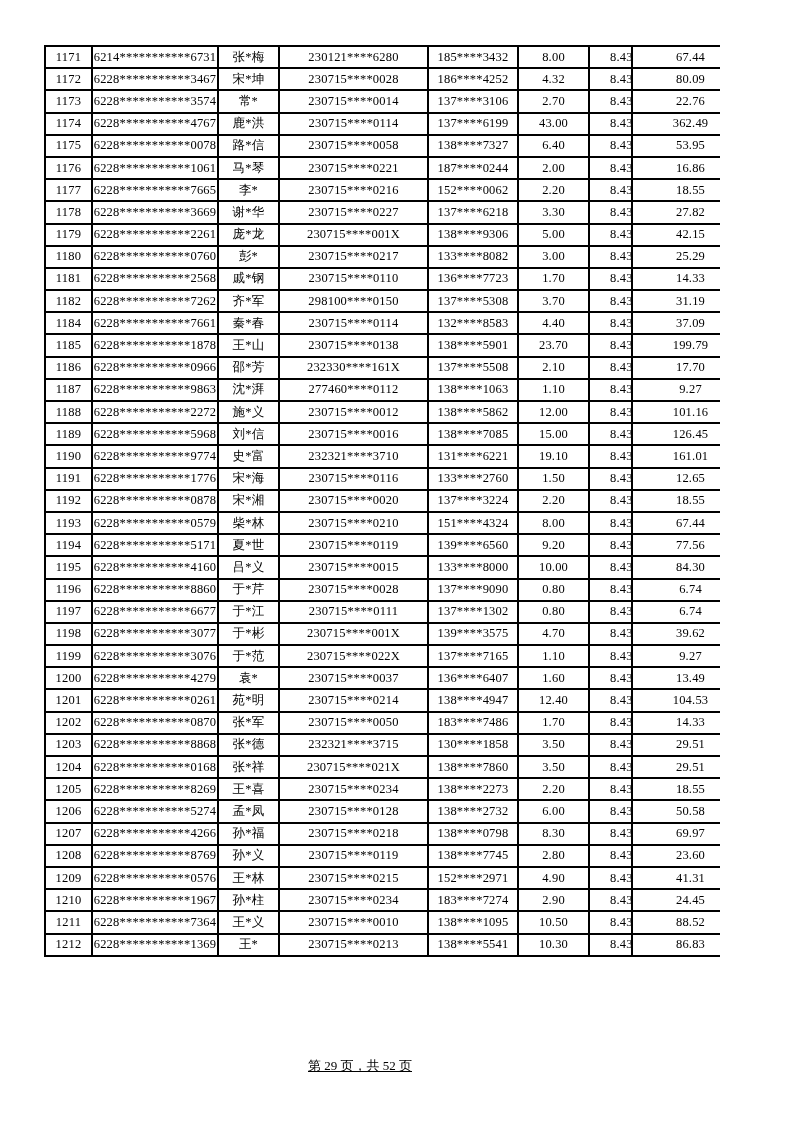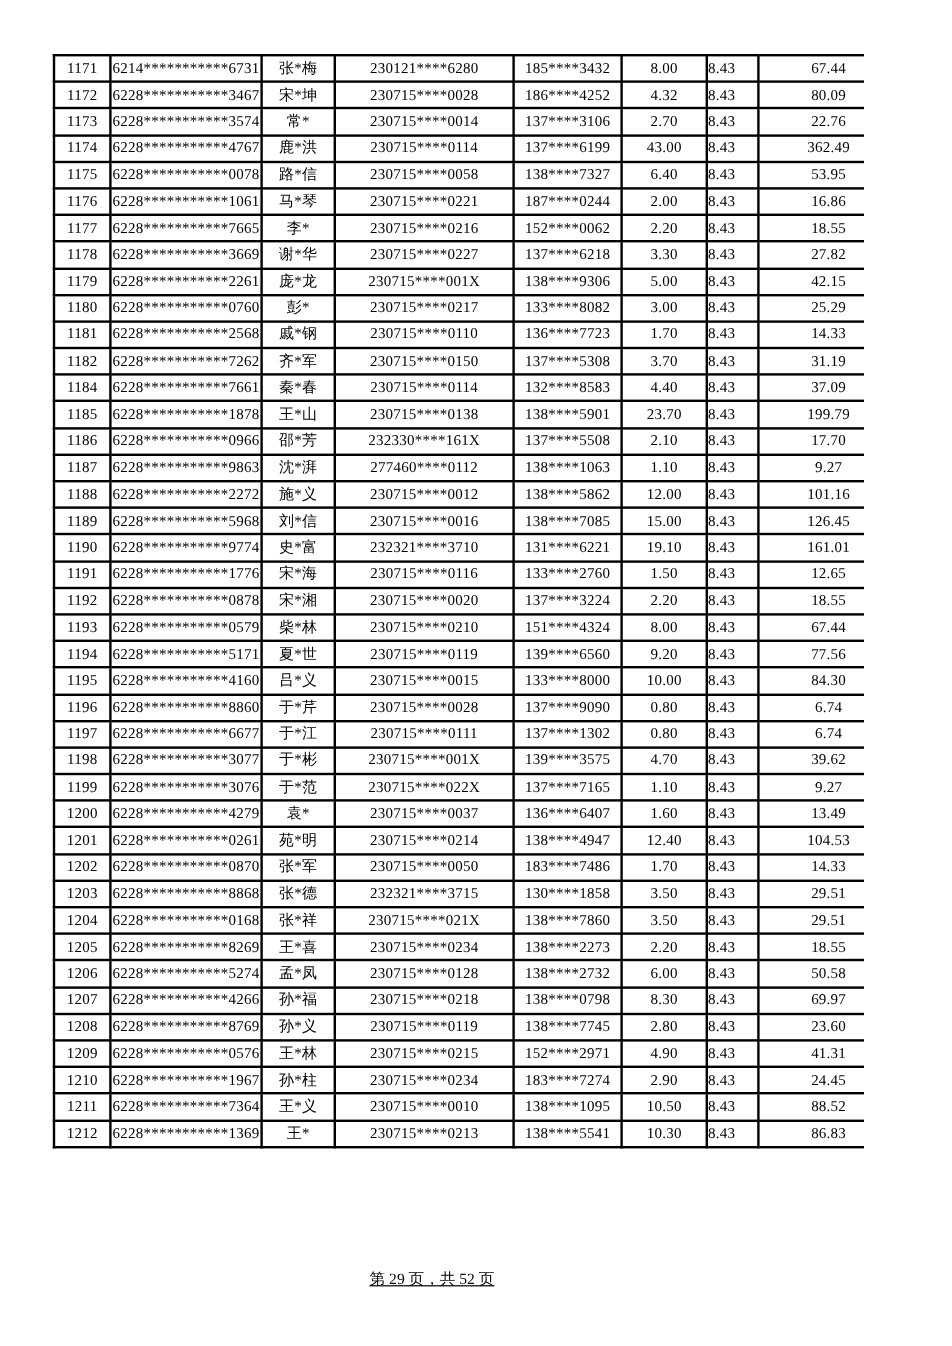--- a/index.html
+++ b/index.html
@@ -40,21 +40,21 @@
   col.c-card     { width: 126px; }
   col.c-name     { width: 61px; }
   col.c-idnum    { width: 149px; }
   col.c-phone    { width: 90px; }
   col.c-qty      { width: 71px; }
   col.c-rate     { width: 43px; }
   col.c-amount   { width: 117px; }
   
   table.data-table td.cell-rate {
     text-align: left;
-    padding-left: 0;
+    padding-left: 20px;
   }
   .page-footer {
     position: absolute;
     left: 0;
     top: 1057px;
     width: 100%;
     text-align: center;
     font-size: 13px;
     font-family: "Liberation Serif", "DejaVu Serif", serif;
     text-decoration: underline;
@@ -184,21 +184,21 @@
           <td>230715****0110</td>
           <td>136****7723</td>
           <td>1.70</td>
           <td class="cell-rate">8.43</td>
           <td>14.33</td>
         </tr>
         <tr>
           <td>1182</td>
           <td>6228***********7262</td>
           <td>齐*军</td>
-          <td>230715****0150</td>
+          <td>298100****0150</td>
           <td>137****5308</td>
           <td>3.70</td>
           <td class="cell-rate">8.43</td>
           <td>31.19</td>
         </tr>
         <tr>
           <td>1184</td>
           <td>6228***********7661</td>
           <td>秦*春</td>
           <td>230715****0114</td>

